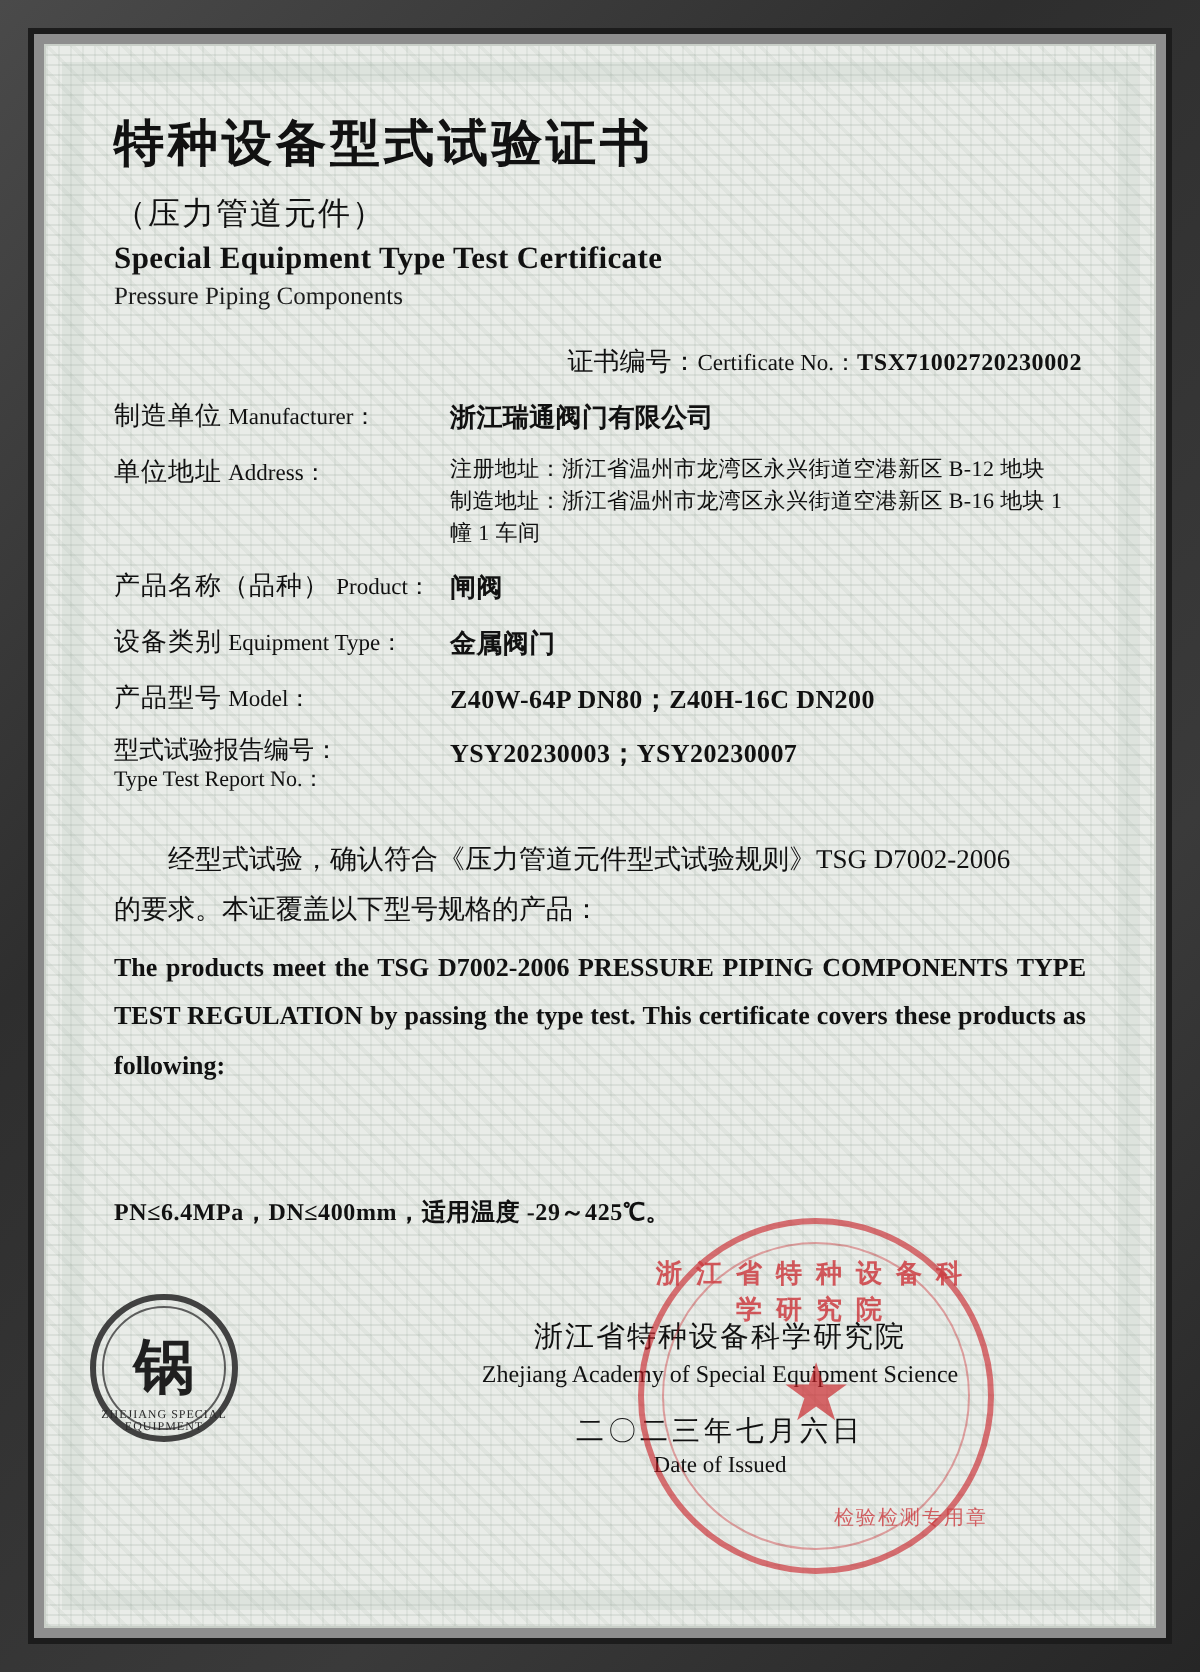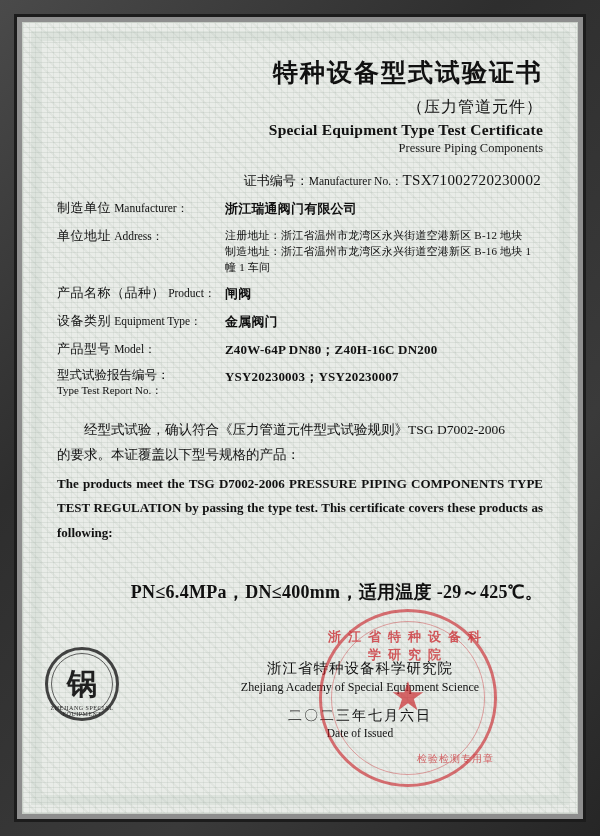--- a/index.html
+++ b/index.html
@@ -54,21 +54,21 @@
   }
 
   .content {
     position: relative;
     padding: 34px 34px 0 34px;
     box-sizing: border-box;
     height: 100%;
   }
 
   
-  #title-block { text-align: right; }
+  #title-block { text-align: left; }
   #title-cn {
     font-size: 25px;
     font-weight: bold;
     letter-spacing: 2px;
     color: #111;
     line-height: 1.25;
   }
   #title-en {
     font-size: 15.5px;
     font-weight: bold;
@@ -91,21 +91,21 @@
   
   #cert-no-row {
     margin-top: 16px;
     text-align: right;
     font-size: 12.5px;
     color: #111;
     padding-right: 2px;
   }
   #cert-no-row .lbl-cn { font-size: 13px; }
   #cert-no-row .lbl-en { font-size: 11.5px; }
-  #cert-no-value { font-weight: normal; letter-spacing: 0.3px; font-size: 15px; margin-top: 31px; }
+  #cert-no-value { font-weight: bold; letter-spacing: 0.3px; font-size: 12px; margin-top: 31px; }
 
   
   #fields { margin-top: 10px; }
   .field-row {
     display: flex;
     align-items: flex-start;
     margin-bottom: 9px;
   }
   .field-label {
     width: 168px;
@@ -142,25 +142,25 @@
   #body-en {
     margin-top: 4px;
     font-weight: bold;
     text-align: justify;
     font-size: 13px;
     line-height: 1.9;
   }
 
   
   #spec-line {
-    margin-top: 34px;
-    font-size: 18px;
-    font-weight: bold;
-    color: #111;
-    text-align: right;
+    margin-top: 52px;
+    font-size: 12px;
+    font-weight: bold;
+    color: #111;
+    text-align: left;
     letter-spacing: 0.3px;
   }
 
   
   #footer {
     position: absolute;
     left: 34px;
     right: 34px;
     bottom: 74px;
   }
@@ -295,21 +295,21 @@
     <div class="content">
 
       <div id="title-block">
         <div id="title-cn">特种设备型式试验证书</div>
         <div id="subtitle-cn">（压力管道元件）</div>
         <div id="title-en">Special Equipment Type Test Certificate</div>
         <div id="subtitle-en">Pressure Piping Components</div>
       </div>
 
       <div id="cert-no-row">
-        <span class="lbl-cn">证书编号：</span><span class="lbl-en">Manufacturer No.：</span><span id="cert-no-value">TSX71002720230002</span>
+        <span class="lbl-cn">证书编号：</span><span class="lbl-en">Certificate No.：</span><span id="cert-no-value">TSX71002720230002</span>
       </div>
 
       <div id="fields">
 
         <div class="field-row">
           <div class="field-label">
             <span class="cn">制造单位</span>
             <span class="en">Manufacturer：</span>
           </div>
           <div class="field-value">浙江瑞通阀门有限公司</div>

